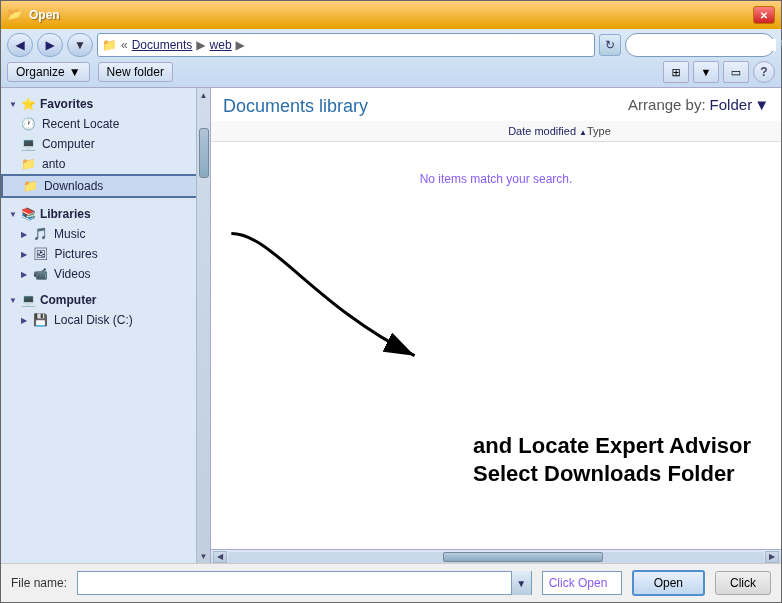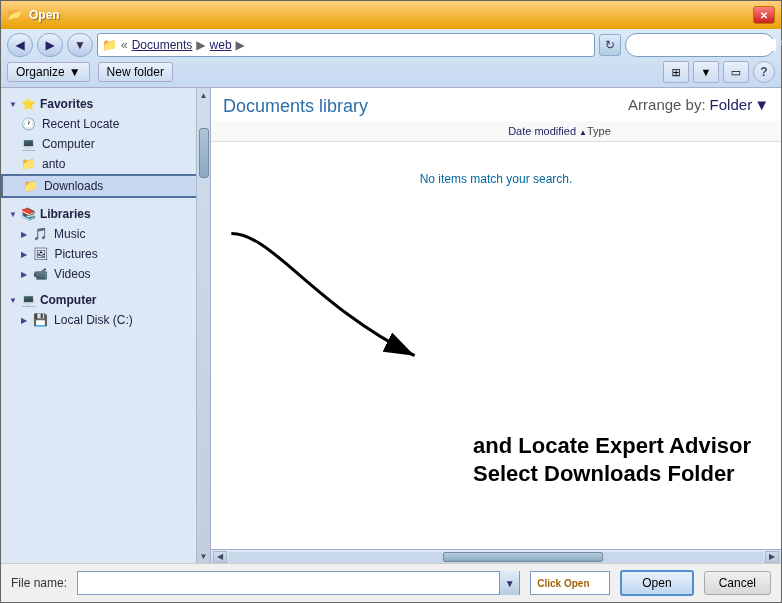--- a/index.html
+++ b/index.html
@@ -354,21 +354,21 @@
     }
     .content-body {
       flex: 1;
       display: flex;
       align-items: center;
       justify-content: center;
       position: relative;
       overflow: hidden;
     }
     .no-items-msg {
-      color: #0369a1;
+      color: #8b5cf6;
       font-size: 12px;
       position: absolute;
       top: 30px;
       left: 50%;
       transform: translateX(-50%);
       white-space: nowrap;
     }
     .annotation-text {
       font-size: 22px;
       font-weight: bold;
@@ -490,23 +490,23 @@
     .click-open-label-wrap {
       display: flex;
       align-items: center;
       border: 1px solid #7a9cbe;
       background: white;
       height: 24px;
       padding: 0 6px;
       min-width: 80px;
     }
     .click-open-label {
-      font-size: 10px;
-      font-weight: bold;
-      color: #a16207;
+      font-size: 12px;
+      font-weight: normal;
+      color: #8b5cf6;
     }
   </style>
 </head>
 <body>
 
 <div class="window">
 
   <div class="title-bar">
     <div class="title-bar-left">
       <span class="title-icon">📂</span>
@@ -696,16 +696,16 @@
   <div class="bottom-bar">
     <span class="file-name-label">File name:</span>
     <div class="file-name-input-wrap">
       <input class="file-name-input" type="text" value="" style="">
       <div class="file-name-arrow">▼</div>
     </div>
     <div class="click-open-label-wrap">
       <span class="click-open-label">Click Open</span>
     </div>
     <button class="open-btn">Open</button>
-    <button class="cancel-btn">Cancel</button>
+    <button class="cancel-btn">Click</button>
   </div>
 
 </div>
 
 </body></html>

